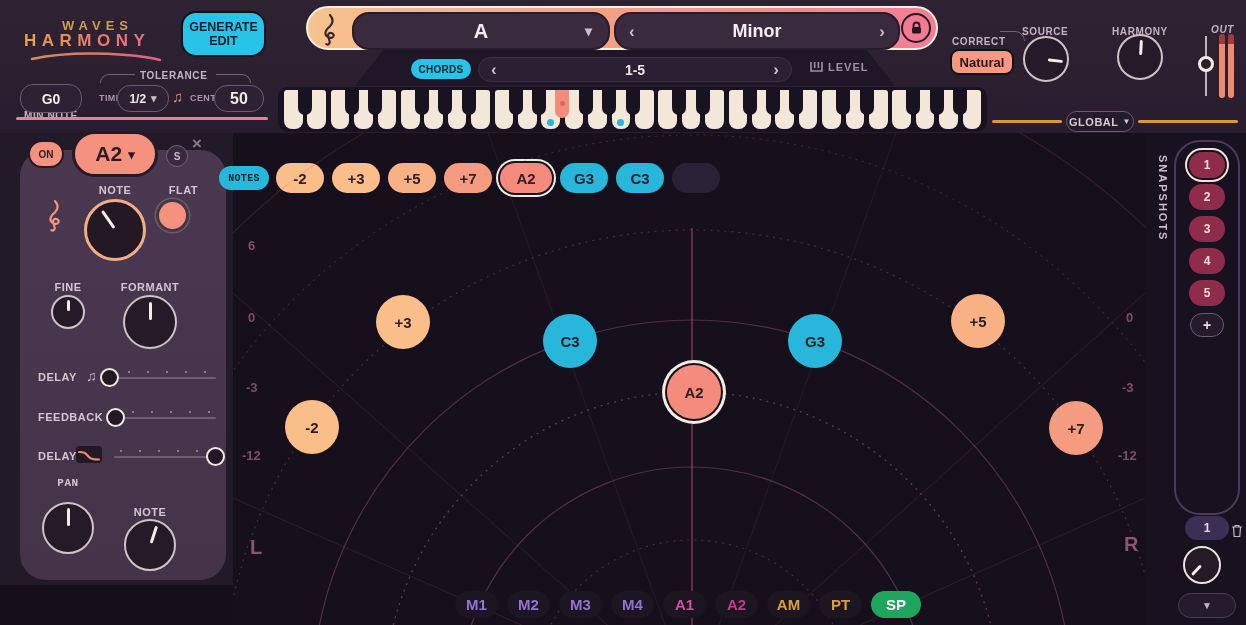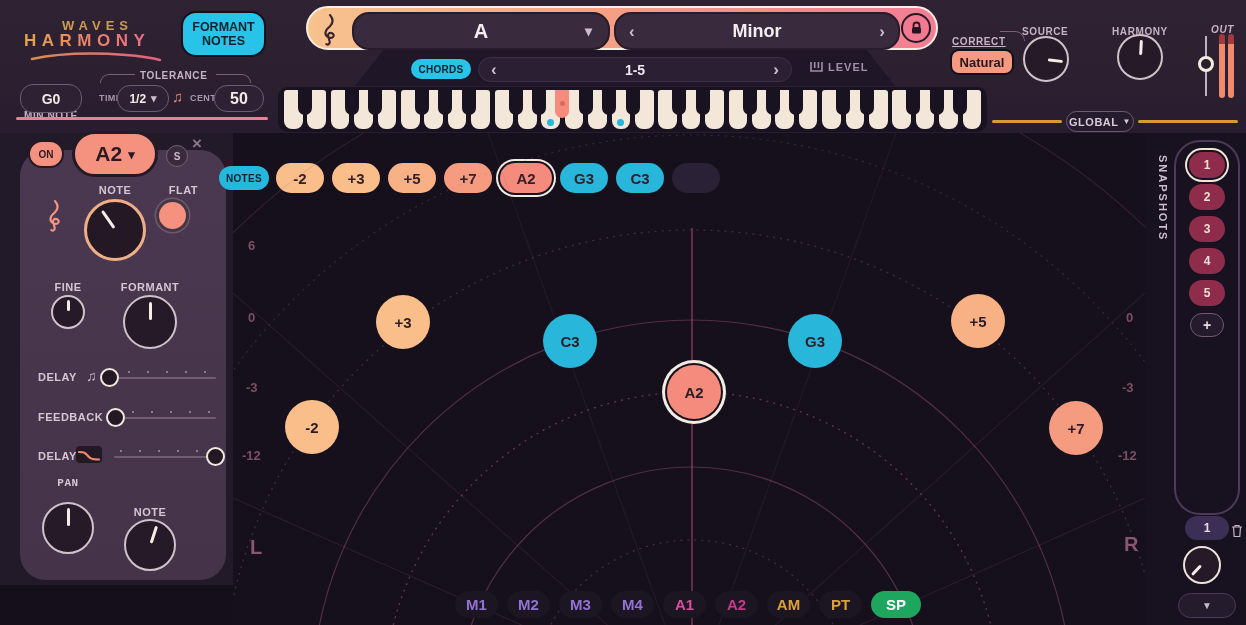--- a/index.html
+++ b/index.html
@@ -82,21 +82,21 @@
   .bkey.hl{height:28px;}
   .kdot{position:absolute;bottom:3px;left:calc(50% - 3.5px);width:7px;height:7px;border-radius:50%;}
   .hdot{position:absolute;top:11px;left:calc(50% - 2.5px);width:5px;height:5px;border-radius:50%;background:#d96a5f;}
   
   .gold{position:absolute;height:3px;border-radius:2px;background:#d99a33;}
   .global-pill{left:1066px;top:111px;width:68px;height:21px;border-radius:11px;border:1.5px solid #6e5a72;
                background:#241b2d;color:#d8ccd4;font-size:11px;font-weight:bold;letter-spacing:.5px;
                display:flex;align-items:center;justify-content:center;gap:4px;box-sizing:border-box;cursor:pointer;}
   
   .notes-badge{left:219px;top:166px;width:50px;height:24px;border-radius:12px;background:#25b7dc;
-               color:#14222b;font-size:10px;font-weight:800;display:flex;align-items:center;justify-content:center;letter-spacing:.3px;}
+               color:#14222b;font-size:10px;font-weight:800;display:flex;align-items:center;justify-content:center;letter-spacing:.3px;font-family:Liberation Mono, monospace;}
   .npill-row{left:276px;top:163px;display:flex;gap:8px;}
   .npill{width:48px;height:30px;border-radius:15px;display:flex;align-items:center;justify-content:center;
          color:#33202a;font-size:15px;font-weight:800;cursor:pointer;}
   .npill.sel{box-shadow:0 0 0 2px #171120,0 0 0 4px #f2ece0;}
   
   .stage{left:233px;top:133px;width:912px;height:492px;}
   .scale-lbl{position:absolute;color:#7d4f63;font-size:13px;font-weight:bold;}
   .chan-lbl{position:absolute;color:#8a5570;font-size:20px;font-weight:bold;}
   .bubble{position:absolute;width:54px;height:54px;border-radius:50%;display:flex;align-items:center;
           justify-content:center;color:#2d1c26;font-size:15px;font-weight:800;cursor:pointer;}
@@ -146,21 +146,21 @@
   <svg class="abs" style="left:30px;top:52px;" width="132" height="10" viewBox="0 0 132 10">
     <defs>
         <linearGradient id="swg" x1="0" y1="0" x2="1" y2="0">
       <stop offset="0" stop-color="#d98b52"></stop>
           <stop offset="1" stop-color="#e2617e"></stop>
         </linearGradient>
       </defs>
     <path d="M2 7 C30 1 64 .5 96 3 c14 1 24 2.5 34 5" stroke="url(#swg)" stroke-width="2.4" fill="none" stroke-linecap="round"></path>
   </svg>
 
-  <button class="abs gen-btn">FORMANT NOTES</button>
+  <button class="abs gen-btn">GENERATE EDIT</button>
 
   <div class="abs keypill">
     <svg style="position:absolute;left:11px;top:6px;" width="22" height="32" viewBox="0 0 20 30">
       <path d="M10 1 C13 4.5 13 8.5 10 11.5 C5 15.5 4 20 9 22 C13 23.5 15 19.5 12 18 C9.5 16.8 7.5 19 8.5 21.5 L9.7 26 C10 28 8.2 29.3 6.6 28.3" fill="none" stroke="#3a2430" stroke-width="2" stroke-linecap="round"></path>
     </svg>
     <div class="darkpill" style="left:44px;top:4px;width:254px;height:34px;font-size:20px;">
       <span>A</span>
       <span style="position:absolute;right:16px;font-size:14px;color:#cdbccb;">▾</span>
     </div>
     <div class="darkpill" style="left:306px;top:4px;width:282px;height:34px;font-size:18px;">
@@ -182,21 +182,21 @@
     <span class="arrow">›</span>
   </div>
   <div class="abs chords-badge">CHORDS</div>
   <div class="abs edit-wrap">
     <svg width="13" height="12" viewBox="0 0 13 12">
       <path d="M1 1v9h11V1M4.7 1v6M8.4 1v6" stroke="#a08fa5" stroke-width="1.6" fill="none"></path>
     </svg>
     <span>LEVEL</span>
   </div>
 
-  <div class="abs lbl" style="left:952px;top:36px;text-decoration:underline;">CORRECT</div>
+  <div class="abs lbl" style="left:952px;top:36px;">CORRECT</div>
   <div class="abs bracket-r" style="left:1000px;top:31px;width:24px;height:9px;"></div>
   <button class="abs natural-btn">Natural</button>
 
   <div class="abs lbl" style="left:1022px;top:26px;">SOURCE</div>
   <div class="knob" style="left:1023px;top:36px;width:46px;height:46px;--a:97deg;">
     <div class="rot"></div>
   </div>
 
   <div class="abs lbl" style="left:1112px;top:26px;">HARMONY</div>
   <div class="knob" style="left:1117px;top:34px;width:46px;height:46px;--a:3deg;">

